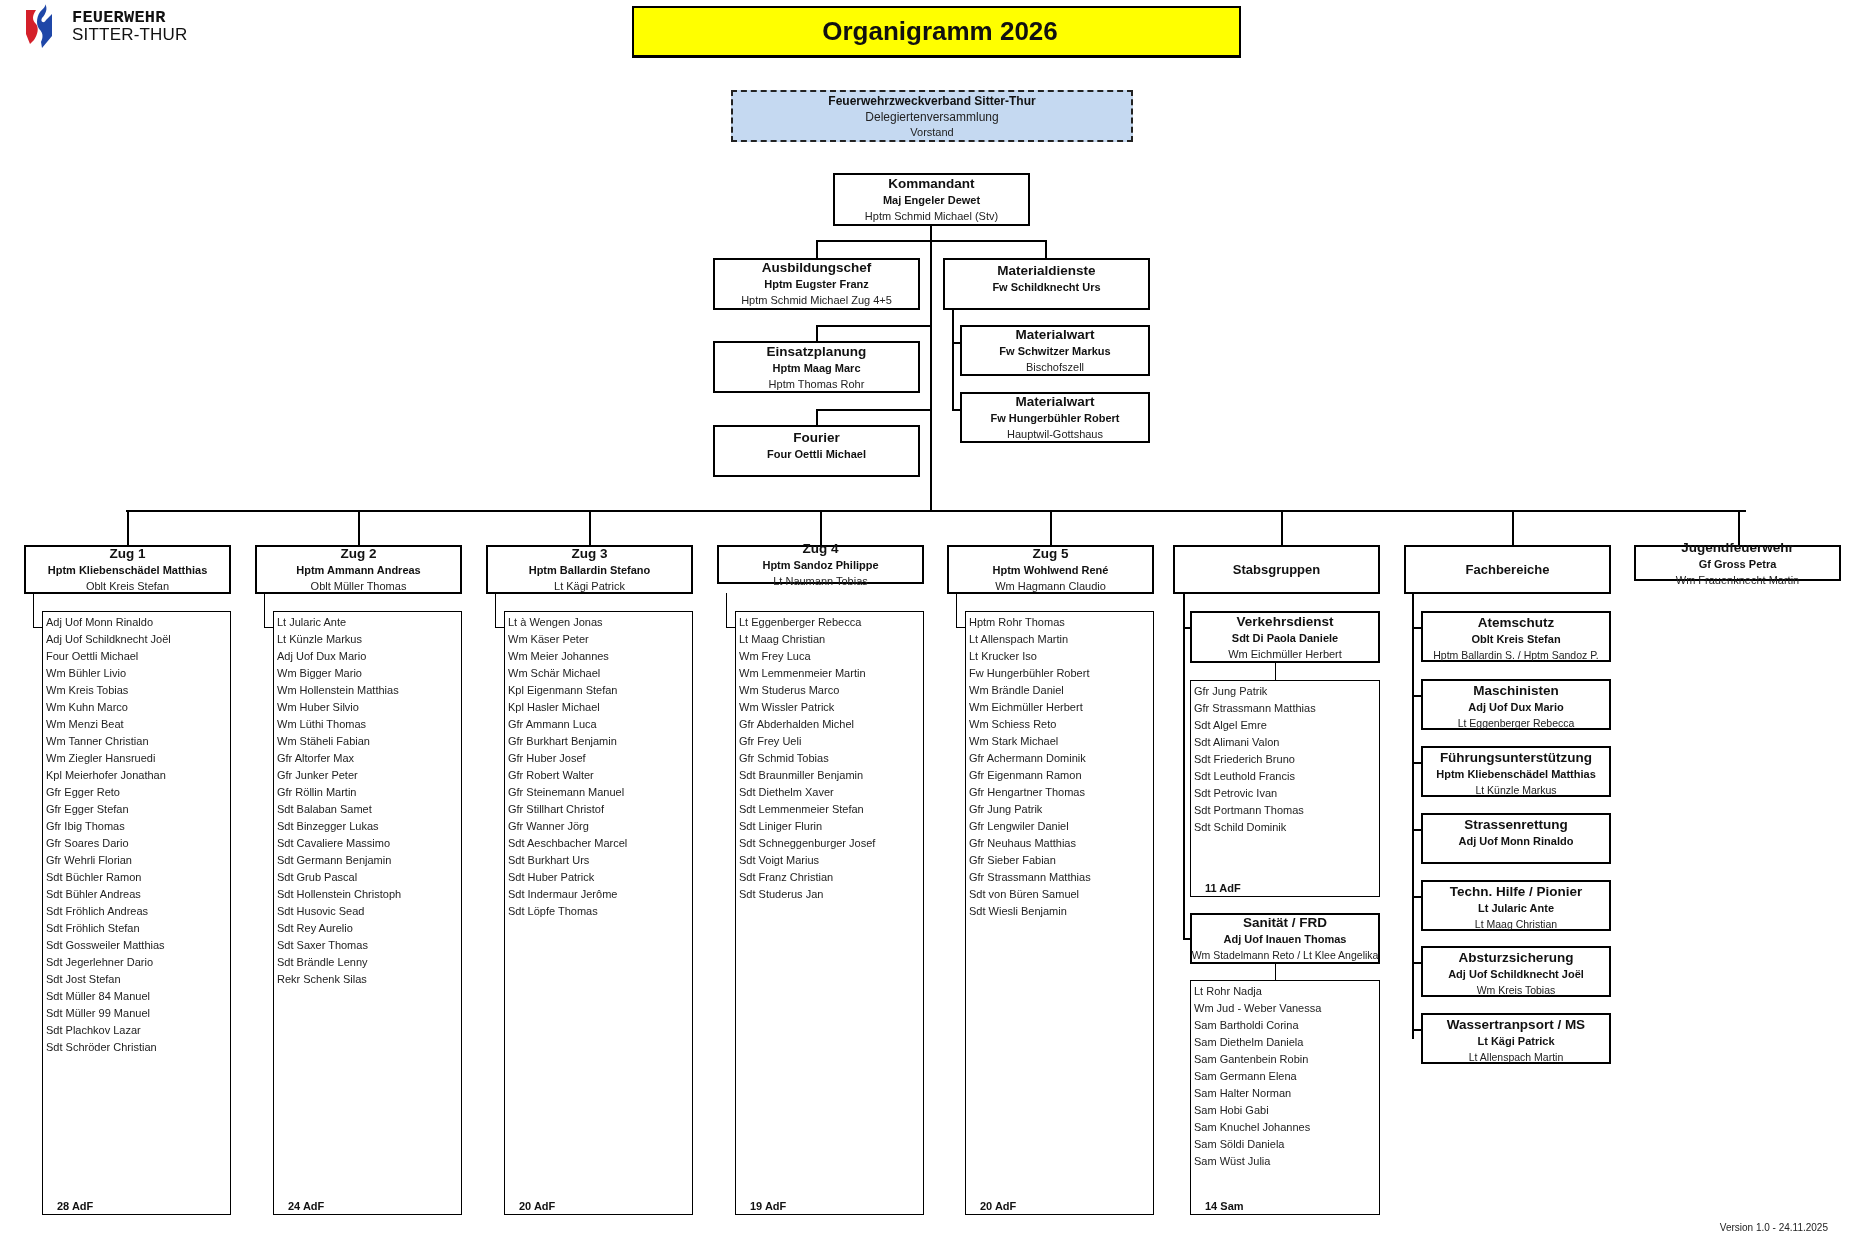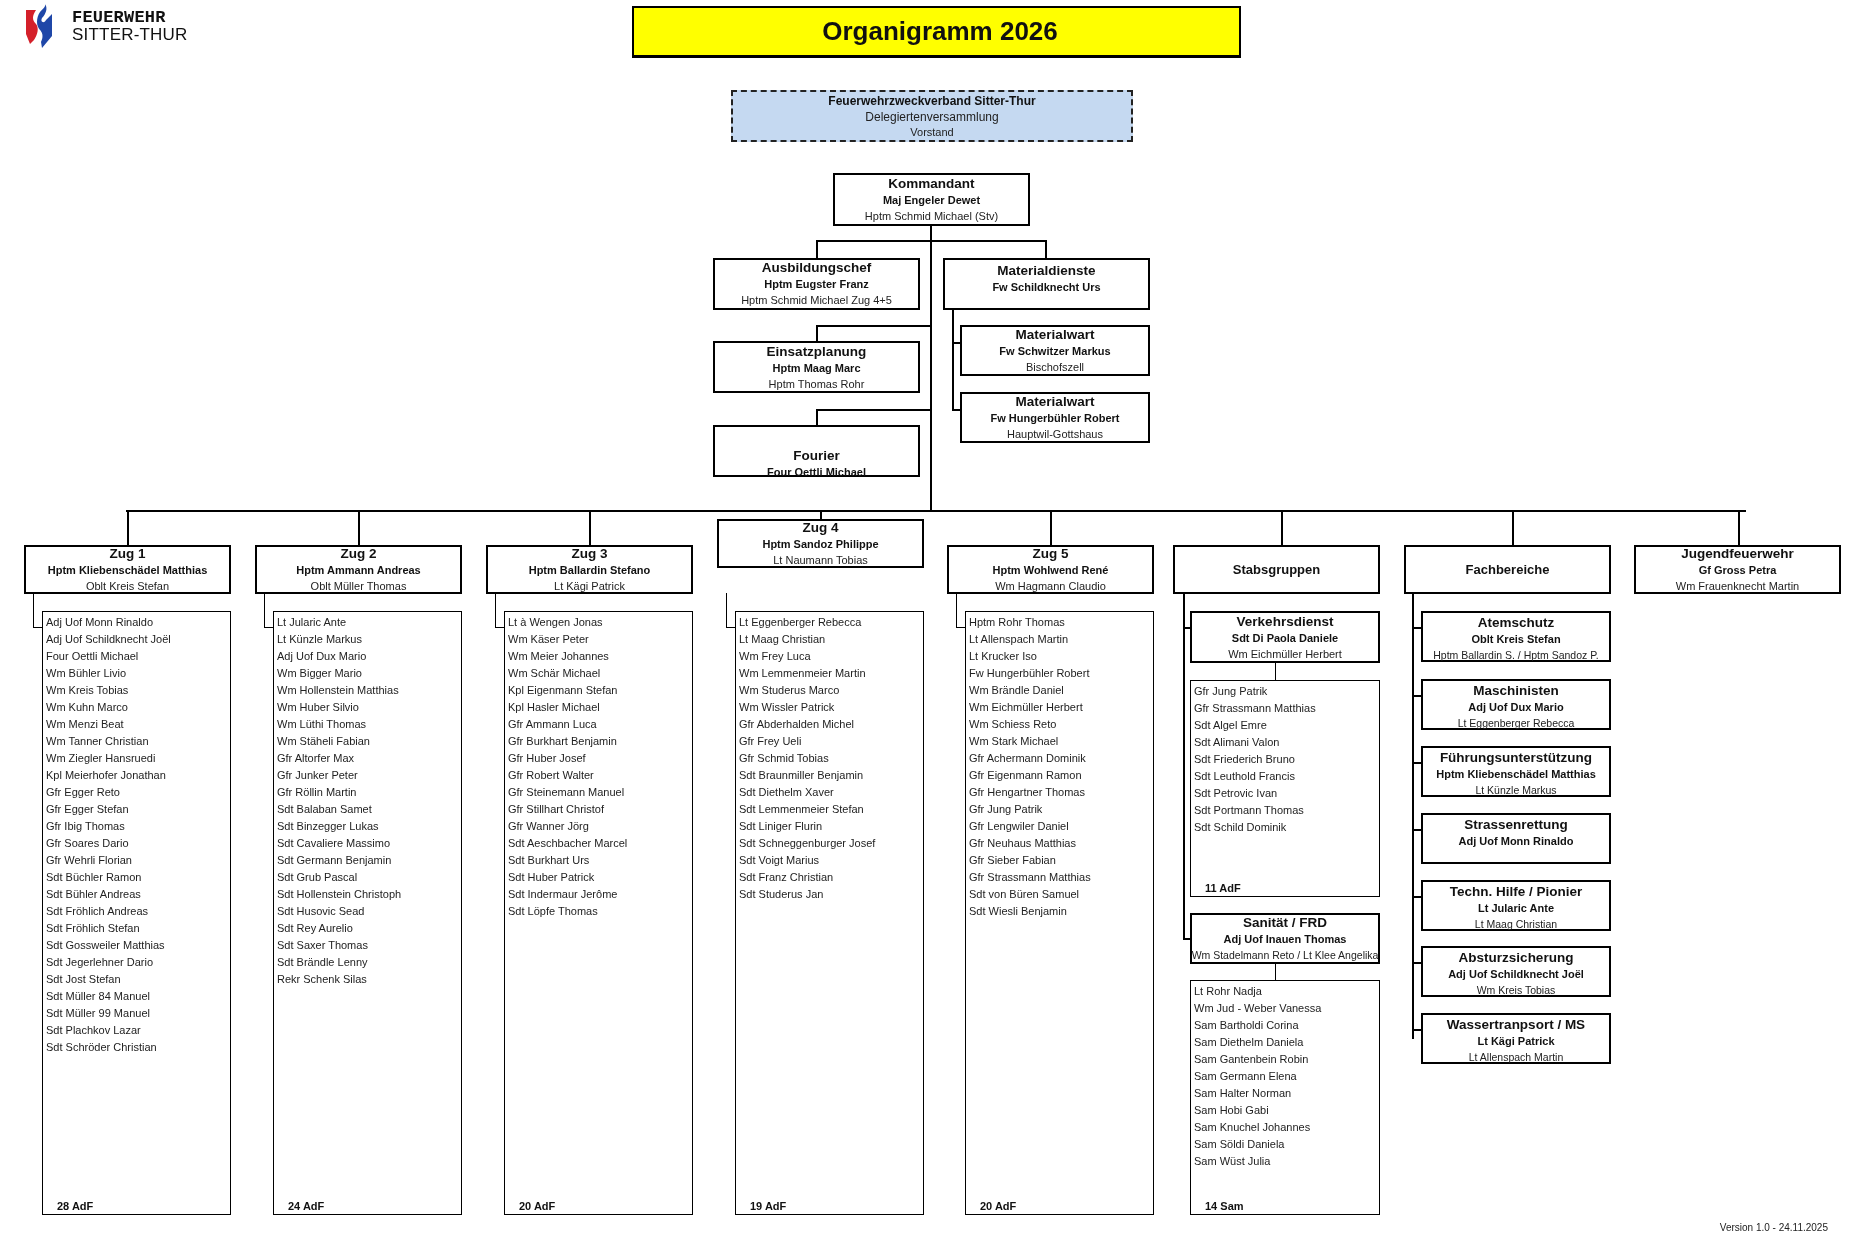--- a/index.html
+++ b/index.html
@@ -67,21 +67,21 @@
 <div class="box" style="left:713px;top:258px;width:207px;height:52px;justify-content:flex-end;">
   <div class="t1">Ausbildungschef</div>
   <div class="t2">Hptm Eugster Franz</div>
   <div class="t3">Hptm Schmid Michael Zug 4+5</div>
 </div>
 <div class="box" style="left:713px;top:341px;width:207px;height:52px;">
   <div class="t1">Einsatzplanung</div>
   <div class="t2">Hptm Maag Marc</div>
   <div class="t3">Hptm Thomas Rohr</div>
 </div>
-<div class="box" style="left:713px;top:425px;width:207px;height:52px;justify-content:flex-start;padding-top:20px;">
+<div class="box" style="left:713px;top:425px;width:207px;height:52px;justify-content:flex-start;padding-top:2px;">
   <div class="t1">Fourier</div>
   <div class="t2">Four Oettli Michael</div>
 </div>
 <div class="box" style="left:943px;top:258px;width:207px;height:52px;justify-content:flex-start;padding-top:2px;">
   <div class="t1">Materialdienste</div>
   <div class="t2">Fw Schildknecht Urs</div>
 </div>
 <div class="box" style="left:960px;top:325px;width:190px;height:51px;">
   <div class="t1">Materialwart</div>
   <div class="t2">Fw Schwitzer Markus</div>
@@ -189,21 +189,21 @@
       <div class="item">Gfr Stillhart Christof</div>
       <div class="item">Gfr Wanner Jörg</div>
       <div class="item">Sdt Aeschbacher Marcel</div>
       <div class="item">Sdt Burkhart Urs</div>
       <div class="item">Sdt Huber Patrick</div>
       <div class="item">Sdt Indermaur Jerôme</div>
       <div class="item">Sdt Löpfe Thomas</div>
       <div class="count">20  AdF</div>
     </div>
       <div class="vl" style="left:820px;top:510px;height:36px;"></div>
-      <div class="box" style="left:717px;top:519px;width:207px;height:49px;">
+      <div class="box" style="left:717px;top:545px;width:207px;height:39px;">
         <div class="t1">Zug 4</div>
         <div class="t2">Hptm Sandoz Philippe</div>
         <div class="t3">Lt Naumann Tobias</div>
       </div>
       <div class="vlt" style="left:726px;top:593px;height:35px;"></div>
       <div class="hlt" style="left:726px;top:627px;width:10px;"></div>
       <div class="list" id="zlist-3" style="left:735px;top:611px;width:189px;height:604px;">
       <div class="item">Lt Eggenberger Rebecca</div>
       <div class="item">Lt Maag Christian</div>
       <div class="item">Wm Frey Luca</div>
@@ -346,19 +346,19 @@
       </div>
       <div class="hl" style="left:1412px;top:1029px;width:10px;"></div>
       <div class="box" style="left:1421px;top:1013px;width:190px;height:51px;justify-content:flex-start;padding-top:1px;">
         <div class="t1">Wassertranpsort / MS</div>
         <div class="t2">Lt Kägi Patrick</div>
         <div class="t3" style="font-size:10.5px;">Lt Allenspach Martin</div>
       </div>
   </div>
 
 <div class="vl" style="left:1738px;top:510px;height:36px;"></div>
-<div class="box" style="left:1634px;top:545px;width:207px;height:49px;">
+<div class="box" style="left:1634px;top:545px;width:207px;height:36px;">
   <div class="t1">Jugendfeuerwehr</div>
   <div class="t2">Gf Gross Petra</div>
   <div class="t3">Wm Frauenknecht Martin</div>
 </div>
 
 <div id="version" class="abs">Version 1.0 - 24.11.2025</div>
 
 </body></html>

